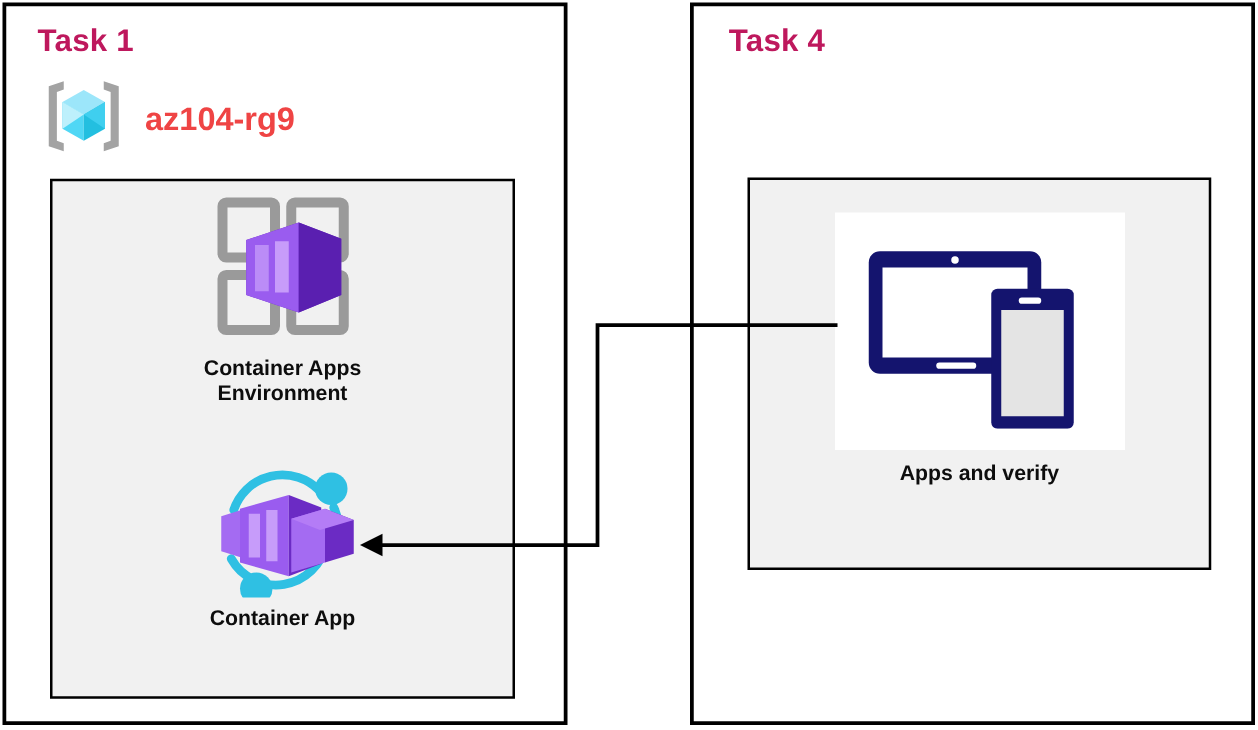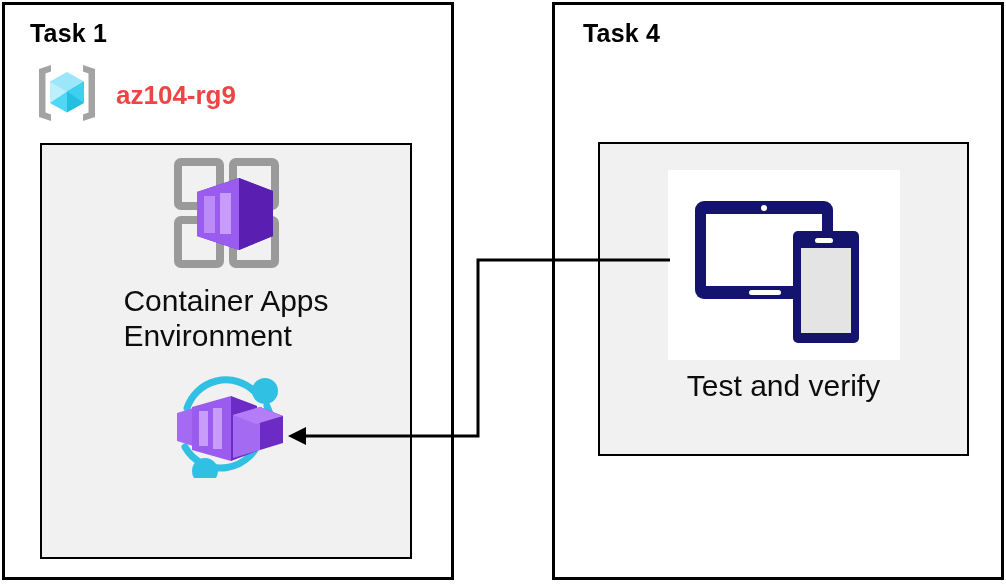--- a/index.html
+++ b/index.html
@@ -29,21 +29,21 @@
     border: 3px solid #000000;
     box-sizing: border-box;
   }
   #task1-box { left: 2px;   top: 2px; width: 452px; height: 578px; }
   #task2-box { left: 552px; top: 2px; width: 452px; height: 578px; }
 
   .task-title {
     position: absolute;
     font-size: 25px;
     font-weight: bold;
-    color: #000000;
+    color: #be185d;
     letter-spacing: 0.2px;
     white-space: nowrap;
   }
   #task1-title { left: 30px;  top: 19px; }
   #task2-title { left: 583px; top: 19px; }
 
   
   #rg-row {
     position: absolute;
     left: 34px;
@@ -72,23 +72,24 @@
   #task2-panel { left: 598px; top: 142px; width: 371px; height: 314px; }
 
   
   .figure {
     position: absolute;
     display: flex;
     flex-direction: column;
     align-items: center;
   }
   .caption {
-    font-size: 30px;
-    font-weight: normal;
+    font-size: 17px;
+    font-weight: bold;
     color: #0d0d0d;
+    text-align: center;
     line-height: 1.16;
     white-space: pre-line;
   }
 
   #cae-figure  { left: 40px;  top: 152px; width: 372px; }
   #cae-figure .caption { margin-top: 4px; }
 
   #capp-figure { left: 40px;  top: 373px; width: 372px; }
   #capp-figure .caption { margin-top: 2px; }
 
@@ -183,20 +184,21 @@
         <path d="M33 34 L72 23 L72 88 L33 77 Z" fill="#9A5CEF"></path>
         <path d="M72 23 L98 33 L98 78 L72 88 Z" fill="#6B2BC4"></path>
         <rect x="40" y="38" width="9" height="35" fill="#C79CFA"></rect>
         <rect x="54" y="35" width="9" height="41" fill="#C79CFA"></rect>
 
         <path d="M74 42 L101 34 L101 77 L74 85 Z" fill="#A46BF2"></path>
         <path d="M101 34 L124 43 L124 70 L101 77 Z" fill="#6B2BC4"></path>
         <path d="M74 42 L101 34 L124 43 L97 51 Z" fill="#B47CF6"></path>
       </svg>
     </span>
+    <div class="caption">Container App</div>
   </div>
 
   <div class="task-box" id="task2-box"></div>
 
   <div class="task-title" id="task2-title">Task 4</div>
 
   <div class="inner-panel" id="task2-panel"></div>
 
   <div class="figure" id="test-figure">
     <div class="icon-plate" style="width:232px;height:190px;">
@@ -207,21 +209,21 @@
           <rect x="17" y="31" width="116" height="72" fill="#ffffff"></rect>
           <circle cx="75" cy="25" r="3" fill="#ffffff"></circle>
           <rect x="60" y="107" width="32" height="5" rx="2.5" fill="#ffffff"></rect>
 
           <rect x="104" y="48" width="66" height="112" rx="5" fill="#14146E"></rect>
           <rect x="112" y="65" width="50" height="85" fill="#E4E4E4"></rect>
           <rect x="126" y="55" width="18" height="5" rx="2.5" fill="#ffffff"></rect>
         </svg>
       </span>
     </div>
-    <div class="caption">Test and verify</div>
+    <div class="caption">Apps and verify</div>
   </div>
 
   <svg id="connector">
     <polyline points="670,260 478,260 478,436 297,436" fill="none" stroke="#000000" stroke-width="3"></polyline>
     <polygon points="288,436 306,427 306,445" fill="#000000"></polygon>
   </svg>
 
 </div>
 
 </body></html>

